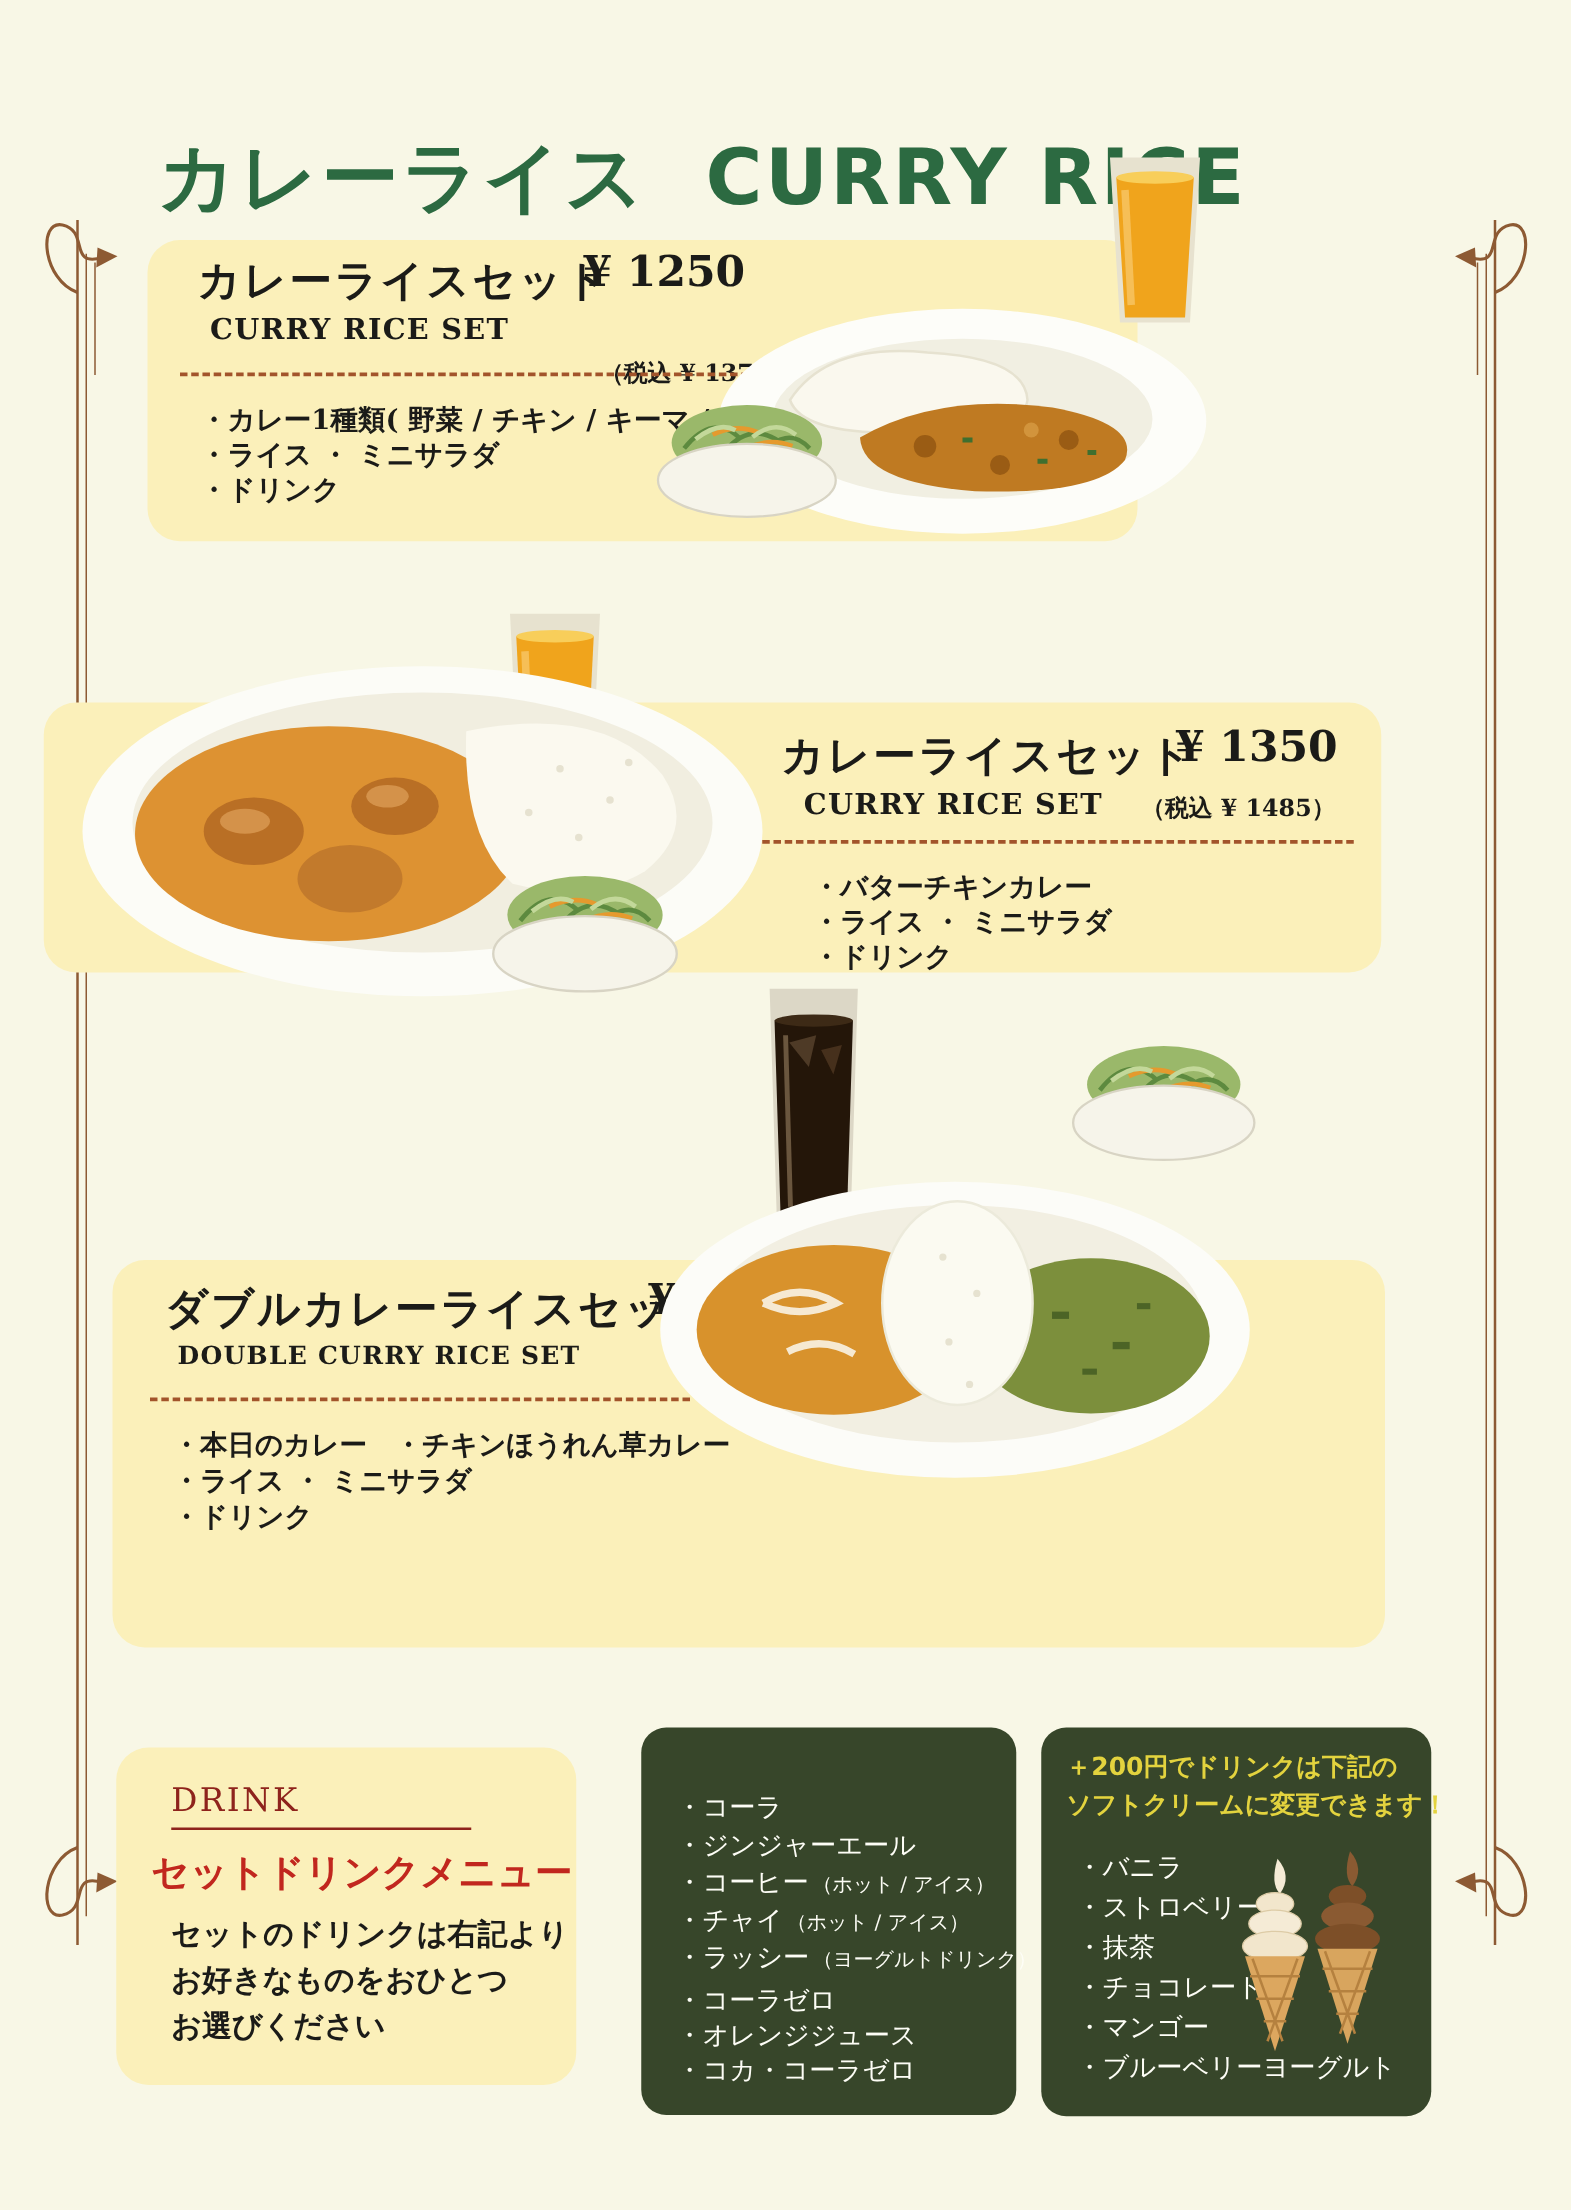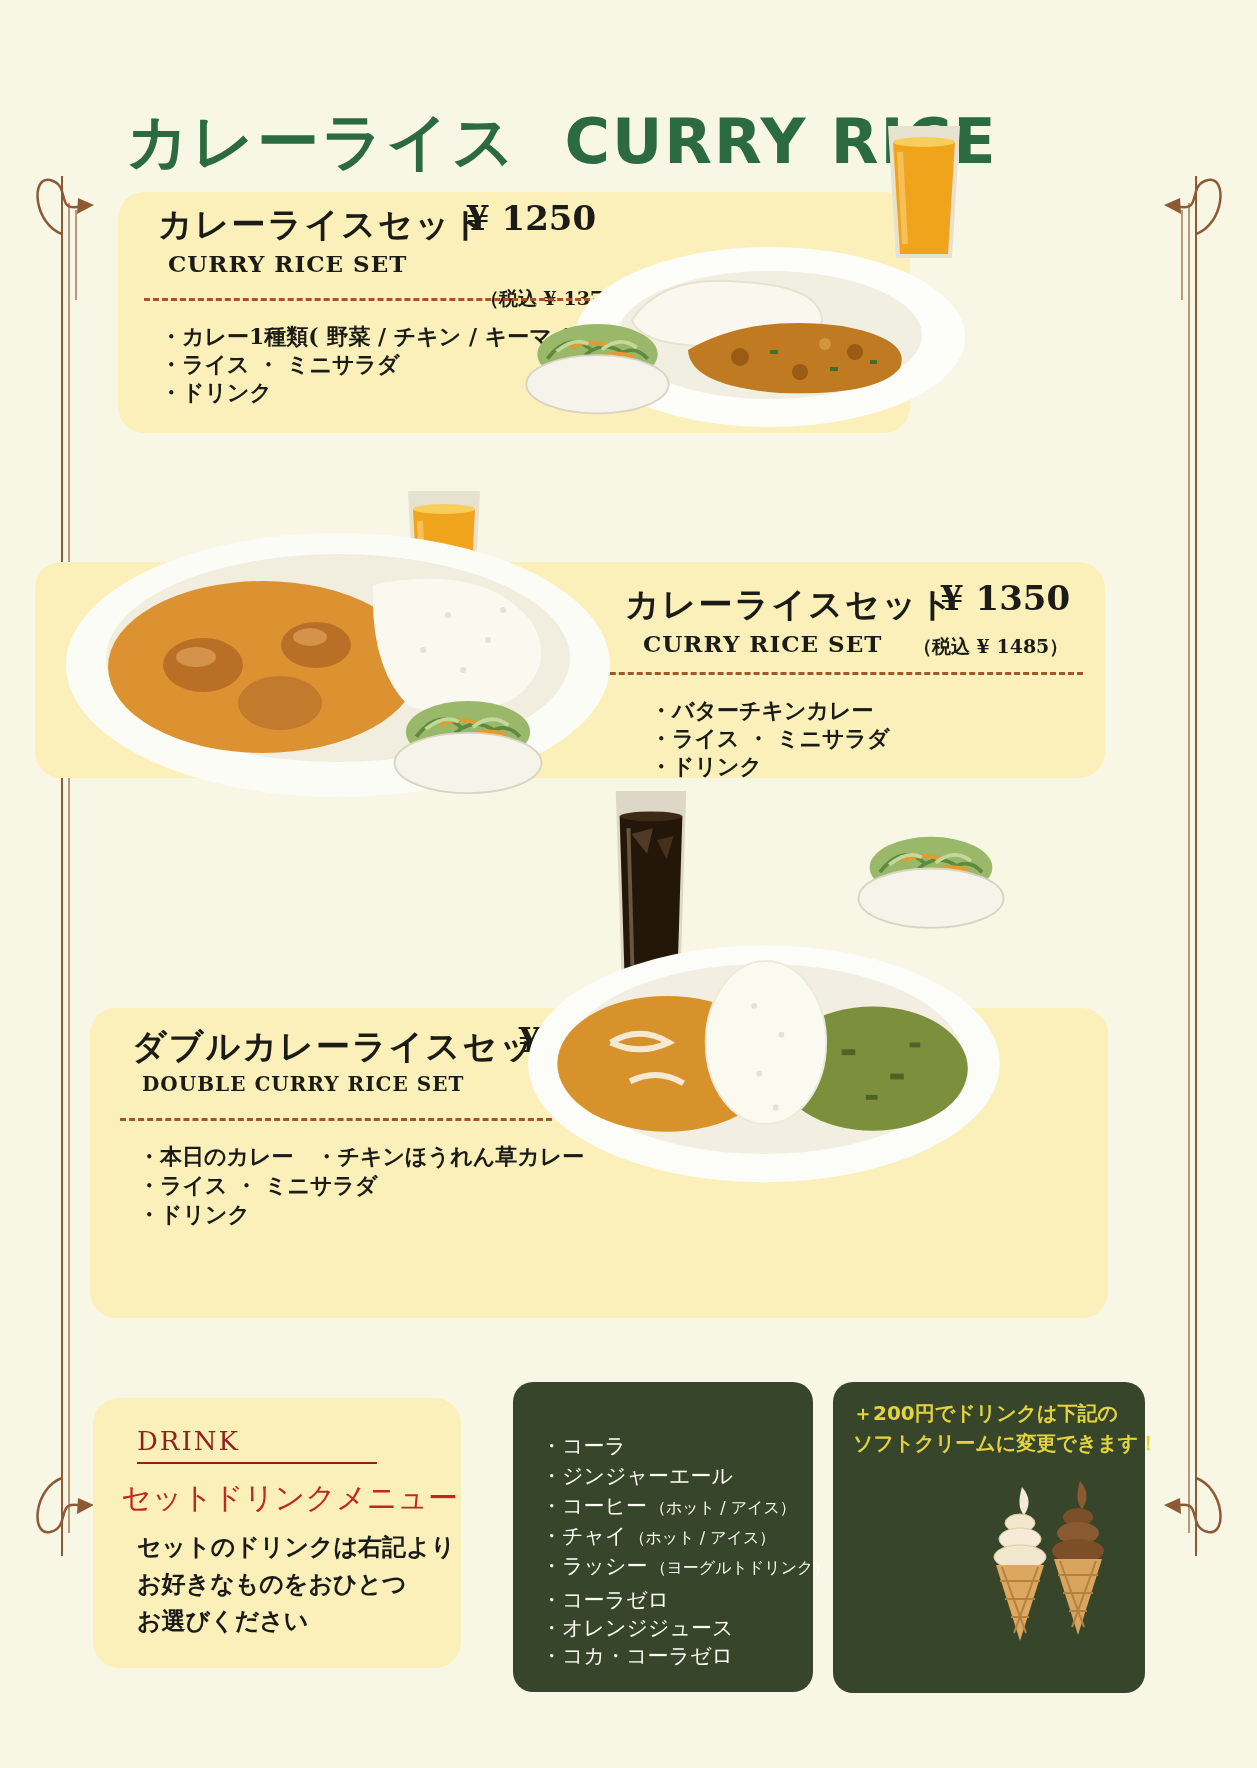--- a/index.html
+++ b/index.html
@@ -57,21 +57,21 @@
   
   .drink-card{left:93px;top:1398px;width:368px;height:270px;}
   .drink-label{
     position:absolute;left:44px;top:28px;width:240px;
     font-size:26px;color:#8e231c;letter-spacing:2px;
     border-bottom:2px solid #8e231c;padding-bottom:6px;
   }
   .drink-title{
     position:absolute;left:28px;top:80px;
     font-family:"DejaVu Sans","Liberation Sans",sans-serif;
-    font-weight:400;font-size:30px;color:#c1271e;white-space:nowrap;
+    font-weight:700;font-size:30px;color:#c1271e;white-space:nowrap;
   }
   .drink-desc{position:absolute;left:44px;top:130px;font-size:24px;line-height:37px;font-weight:600;white-space:nowrap;}
 
   
   .green-box{position:absolute;background:#37462a;border-radius:20px;color:#fdfdf6;}
   .gbox-drinks{left:513px;top:1382px;width:300px;height:310px;}
   .gbox-soft{left:833px;top:1382px;width:312px;height:311px;}
   .drow{white-space:nowrap;}
   .dlist1{position:absolute;left:28px;top:50px;font-size:21px;line-height:28px;}
   .dlist2{position:absolute;left:28px;top:204px;font-size:21px;line-height:28px;}
@@ -267,20 +267,28 @@
       <div class="drow"><span>・オレンジジュース</span></div>
       <div class="drow"><span>・コカ・コーラゼロ</span></div>
     </div>
   </section>
 
   <section class="green-box gbox-soft">
     <div class="soft-header">
       <div>＋200円でドリンクは下記の</div>
       <div>ソフトクリームに変更できます！</div>
     </div>
+    <div class="soft-items">
+      <div>・バニラ</div>
+      <div>・ストロベリー</div>
+      <div>・抹茶</div>
+      <div>・チョコレート</div>
+      <div>・マンゴー</div>
+      <div>・ブルーベリーヨーグルト</div>
+    </div>
     <svg style="position:absolute;left:155px;top:85px;width:122px;height:178px;" viewBox="0 0 122 178">
 
       <g>
         <path d="M92,14 Q104,28 94,42 Q86,34 92,14 Z" fill="#8a5a32"></path>
         <ellipse cx="90" cy="50" rx="15" ry="9" fill="#7d4f28"></ellipse>
         <ellipse cx="90" cy="66" rx="21" ry="11" fill="#8a5a32"></ellipse>
         <ellipse cx="90" cy="84" rx="26" ry="12" fill="#7d4f28"></ellipse>
         <path d="M66,92 L114,92 L90,168 Z" fill="#d8a55e"></path>
         <path d="M70,108 L110,108 M75,126 L105,126 M81,144 L99,144 M72,94 L96,160 M108,94 L84,160" stroke="#b5813f" stroke-width="2" fill="none"></path>
       </g>

